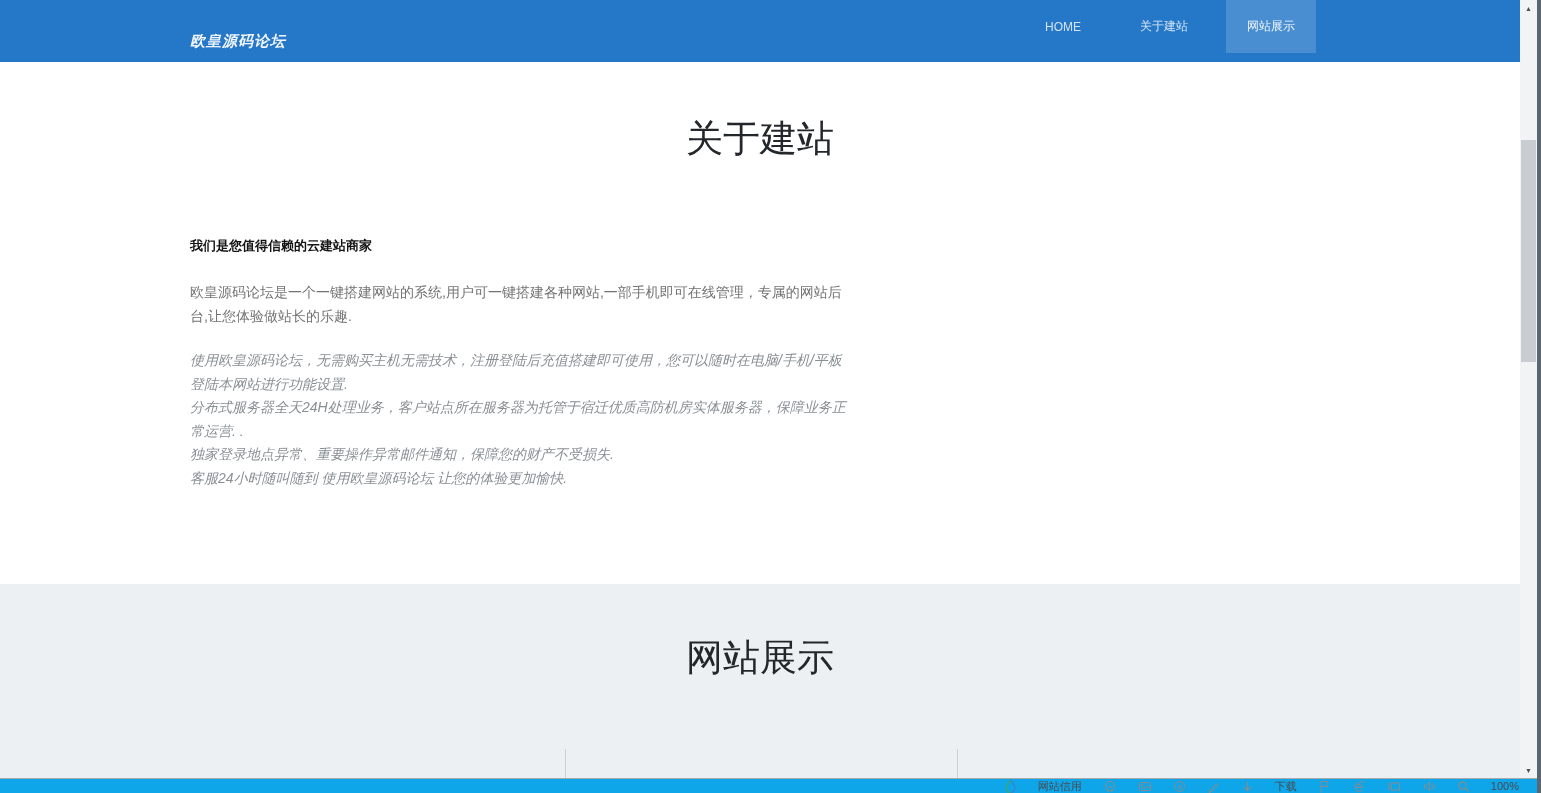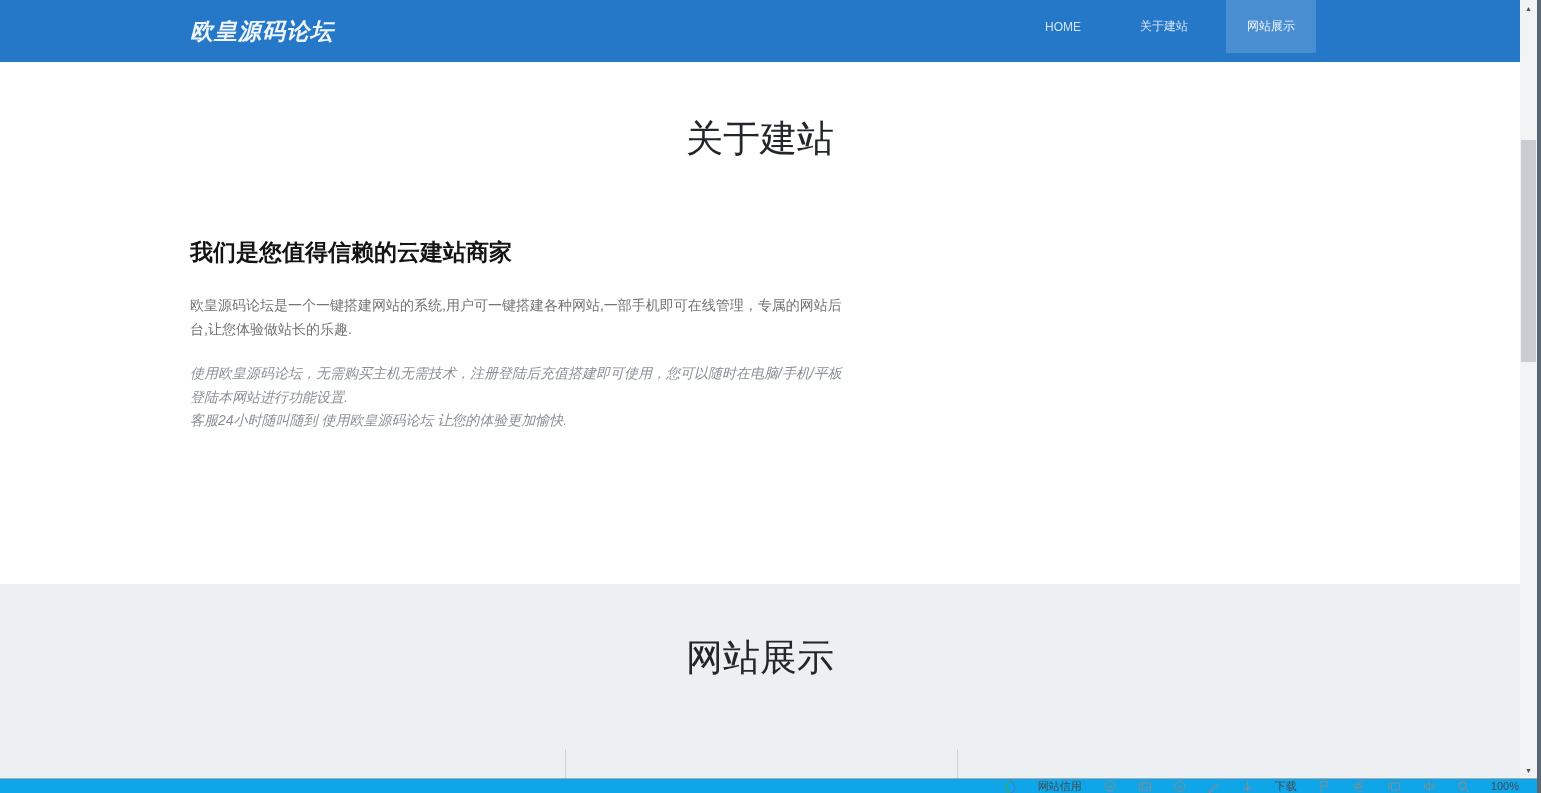--- a/index.html
+++ b/index.html
@@ -5,32 +5,32 @@
   * { margin:0; padding:0; box-sizing:border-box; }
   html,body { background:#e9e9e9; }
   .stage { position:relative; width:1541px; height:793px; background:#fff; overflow:hidden;
            font-family:"Liberation Sans","DejaVu Sans",sans-serif; }
 
   
   .page { position:absolute; left:0; top:0; width:1520px; height:778px; background:#fff; overflow:hidden; }
 
   
   .header { position:relative; height:62px; background:#2577c8; }
-  .logo { position:absolute; left:190px; top:16px; font-size:23px; font-weight:bold; font-style:italic;
+  .logo { position:absolute; left:190px; top:32px; font-size:15px; font-weight:bold; font-style:italic;
           letter-spacing:1px; color:rgba(255,255,255,.93); cursor:pointer; }
   .nav { position:absolute; right:204px; top:0; height:53px; display:flex; align-items:stretch; }
   .nav-item { display:flex; align-items:center; padding:0 21px; margin-left:17px; font-size:12px;
               color:#d4e4f6; cursor:pointer; text-decoration:none; }
   .nav-item.active { background:rgba(255,255,255,.17); color:#eef5fd; }
 
   
   .section-about { height:522px; padding-top:55px; background:#fff; overflow:hidden; }
   .big-title { text-align:center; font-size:37px; font-weight:400; color:#23272b; line-height:44px; }
   .about-body { margin:76px 0 0 190px; width:658px; }
-  .about-sub { font-size:23px; font-weight:bold; color:#141414; margin-bottom:26px; }
+  .about-sub { font-size:13px; font-weight:bold; color:#141414; margin-bottom:26px; }
   .about-p { font-size:14px; color:#737373; line-height:23.5px; margin-bottom:21px; }
   .about-lines { font-size:14px; color:#8a8f94; line-height:23.5px;font-style:italic; }
 
   
   .section-showcase { position:relative; height:194px; background:#edf0f3; padding-top:52px; overflow:hidden; }
   .cards { position:absolute; left:190px; bottom:0; width:1140px; height:29px; display:flex; }
   .card { height:100%; }
   .card-1 { width:375px; }
   .card-2 { width:392px; border-left:1px solid #ccd2d8; }
   .card-3 { width:373px; border-left:1px solid #ccd2d8; }
@@ -70,20 +70,22 @@
       </nav>
     </header>
 
     <section class="section-about">
       <h1 class="big-title">关于建站</h1>
       <div class="about-body">
         <h2 class="about-sub">我们是您值得信赖的云建站商家</h2>
         <p class="about-p">欧皇源码论坛是一个一键搭建网站的系统,用户可一键搭建各种网站,一部手机即可在线管理，专属的网站后台,让您体验做站长的乐趣.</p>
         <div class="about-lines">
           <div>使用欧皇源码论坛，无需购买主机无需技术，注册登陆后充值搭建即可使用，您可以随时在电脑/手机/平板登陆本网站进行功能设置.</div>
+          <div>分布式服务器全天24H处理业务，客户站点所在服务器为托管于宿迁优质高防机房实体服务器，保障业务正常运营. .</div>
+          <div>独家登录地点异常、重要操作异常邮件通知，保障您的财产不受损失.</div>
           <div>客服24小时随叫随到 使用欧皇源码论坛 让您的体验更加愉快.</div>
         </div>
       </div>
     </section>
 
     <section class="section-showcase">
       <h1 class="big-title">网站展示</h1>
       <div class="cards">
         <div class="card card-1"></div>
         <div class="card card-2"></div>

